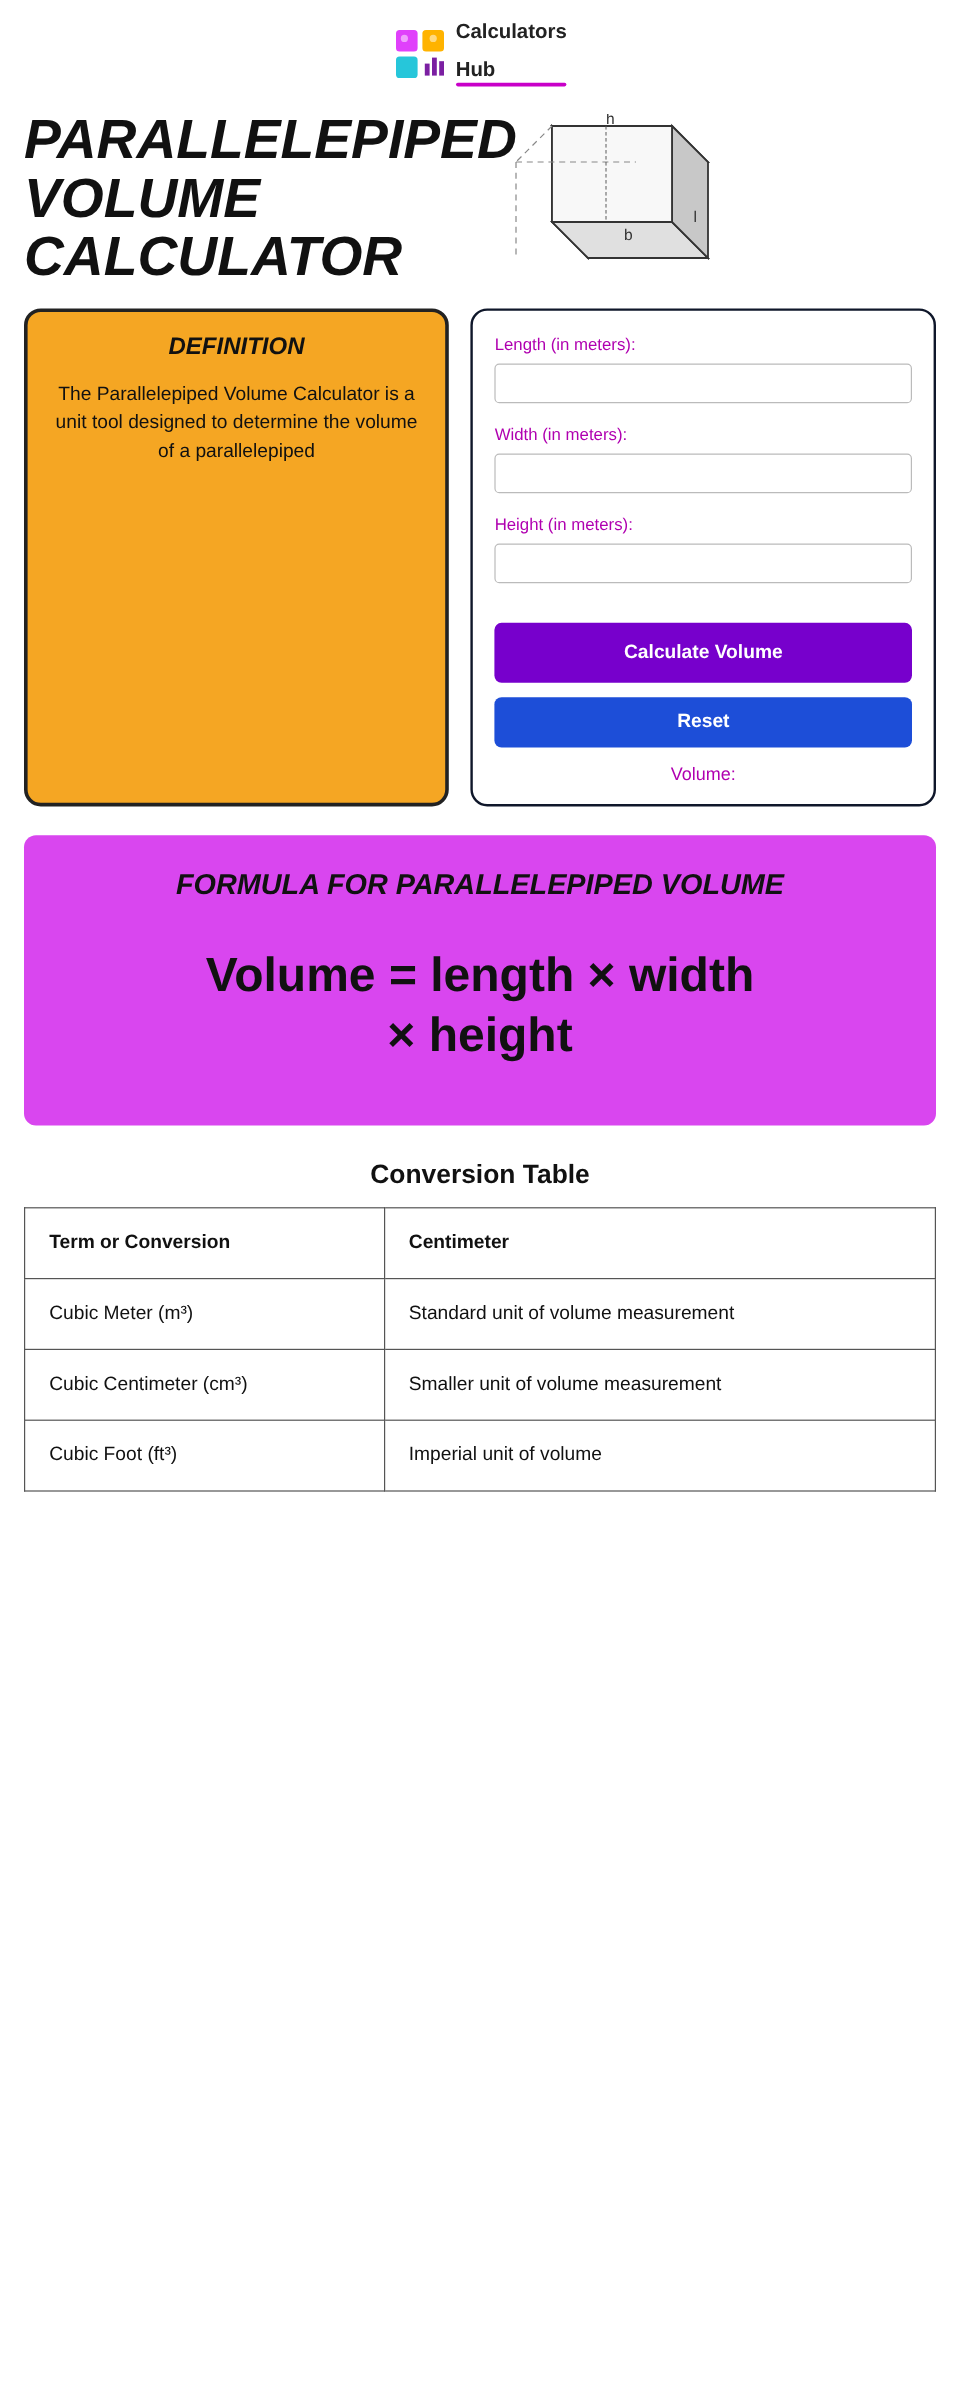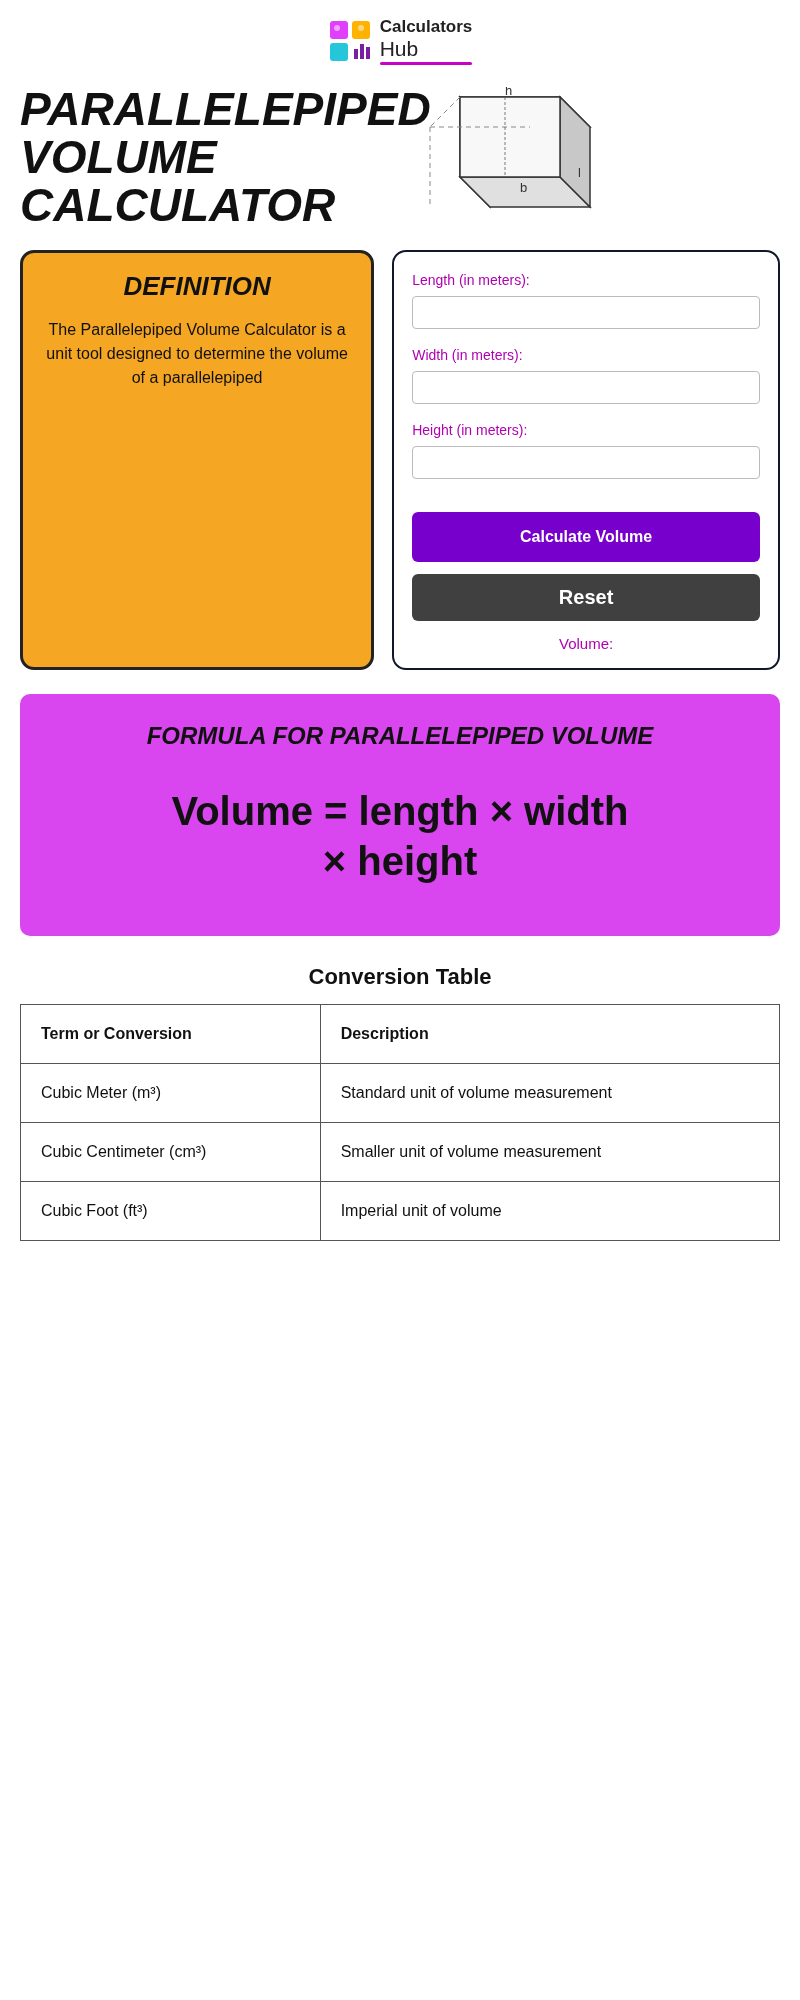--- a/index.html
+++ b/index.html
@@ -29,23 +29,24 @@
       display: flex;
       flex-direction: column;
       line-height: 1.1;
     }
     .logo-text .calc {
       font-size: 17px;
       font-weight: bold;
       color: #222;
     }
     .logo-text .hub {
-      font-size: 21px;
-      font-weight: normal;
+      font-size: 17px;
+      font-weight: bold;
       color: #222;
+      margin-top: 12px;
     }
     .logo-underline {
       height: 3px;
       background: #c800c8;
       border-radius: 2px;
       margin-top: 2px;
     }
 
     
     .title-section {
@@ -83,21 +84,21 @@
       background: #F5A623;
       border: 3px solid #222;
       border-radius: 14px;
       flex: 1;
       padding: 18px 16px;
       display: flex;
       flex-direction: column;
       align-items: center;
     }
     .definition-title {
-      font-size: 26px;
+      font-size: 20px;
       font-weight: 900;
       font-style: italic;
       color: #111;
       margin-bottom: 16px;
       text-align: left;
     }
     .definition-text {
       font-size: 16px;
       color: #111;
       text-align: center;
@@ -139,26 +140,26 @@
       border-radius: 6px;
       padding: 16px 0;
       font-size: 16px;
       font-weight: bold;
       cursor: pointer;
       width: 100%;
       margin-top: 23px;
       margin-bottom: 6px;
     }
     .btn-reset {
-      background: #404040;
+      background: #1d4ed8;
       color: #fff;
       border: none;
       border-radius: 6px;
       padding: 12px 0;
-      font-size: 20px;
+      font-size: 16px;
       font-weight: bold;
       cursor: pointer;
       width: 100%;
       margin-bottom: 8px;
     }
     .volume-display {
       text-align: center;
       font-size: 15px;
       color: #b000b0;
       font-weight: 500;
@@ -301,21 +302,21 @@
     <span>Volume = length × width</span><br>
     <span>× height</span>
   </div>
 </div>
 
 <div class="conversion-title">Conversion Table</div>
 <table class="conversion-table">
   <tbody>
       <tr>
     <td><strong>Term or Conversion</strong></td>
-    <td><strong>Description</strong></td>
+    <td><strong>Centimeter</strong></td>
   </tr>
   <tr>
     <td>Cubic Meter (m³)</td>
     <td>Standard unit of volume measurement</td>
   </tr>
   <tr>
     <td>Cubic Centimeter (cm³)</td>
     <td>Smaller unit of volume measurement</td>
   </tr>
   <tr>

